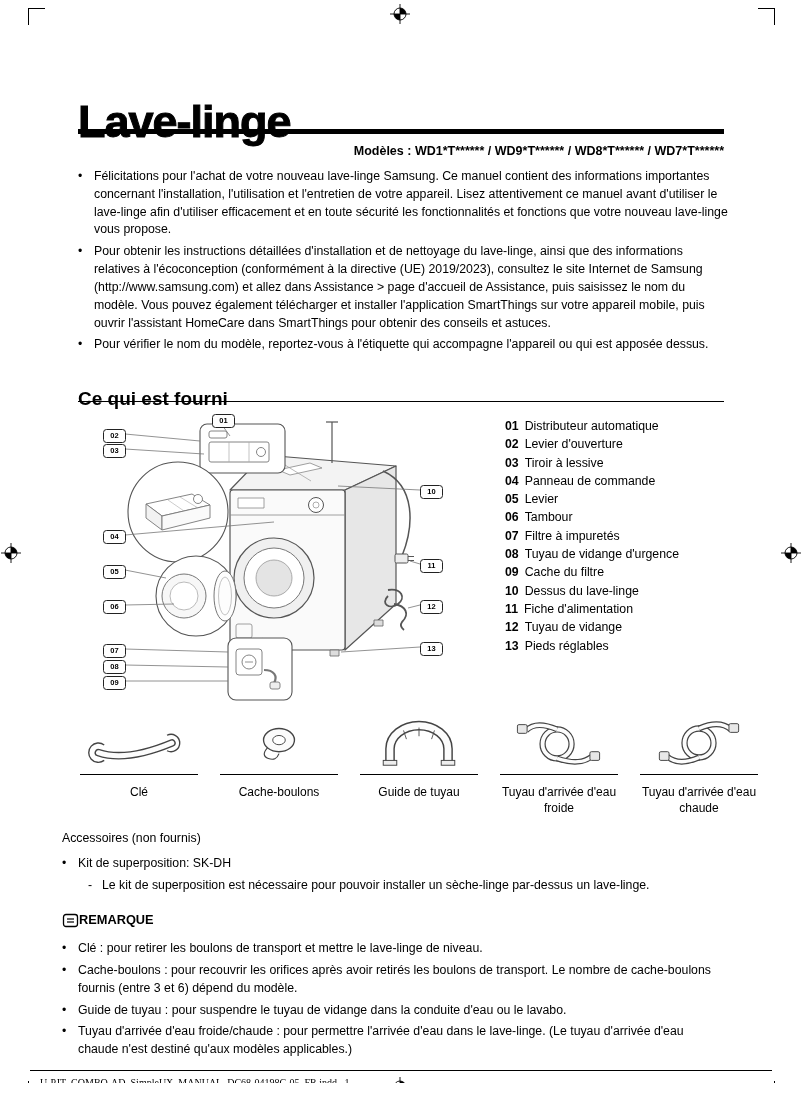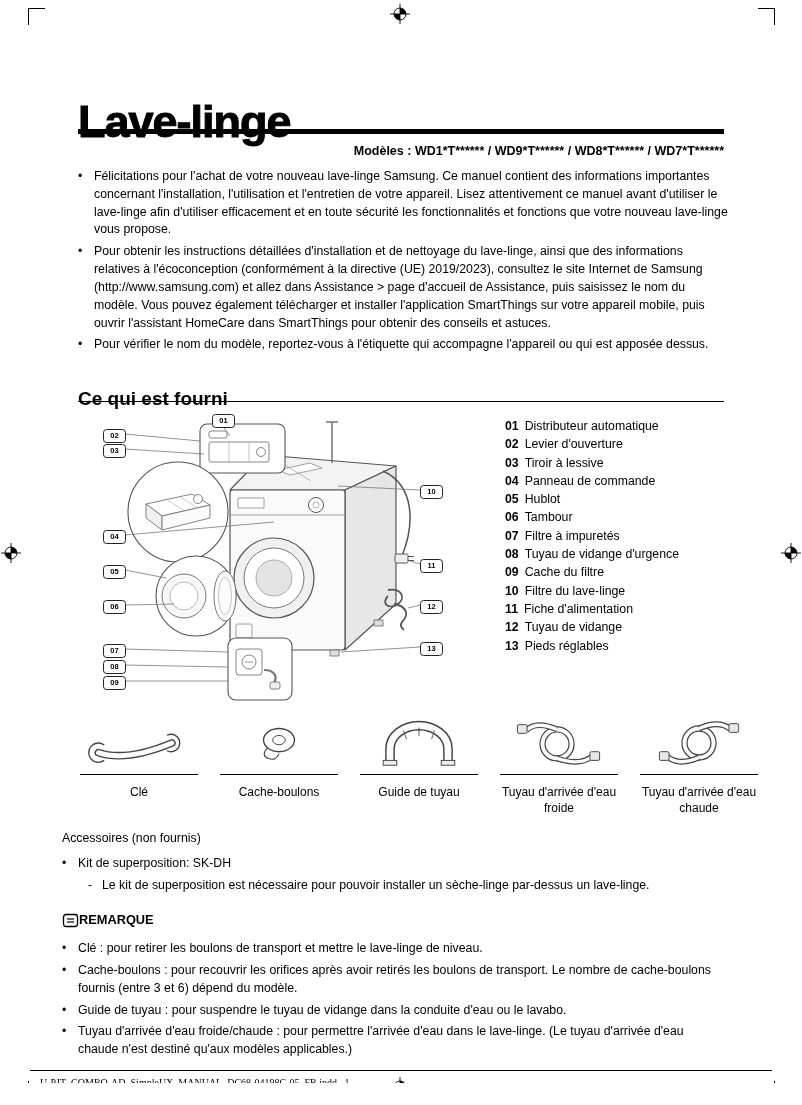--- a/index.html
+++ b/index.html
@@ -212,26 +212,26 @@
     <div class="badge" style="left:342px;top:151px">11</div>
     <div class="badge" style="left:342px;top:192px">12</div>
     <div class="badge" style="left:342px;top:234px">13</div>
   </div>
 
   <div class="legend">
     <div class="lrow"><span class="num">01</span><span>Distributeur automatique</span></div>
     <div class="lrow"><span class="num">02</span><span>Levier d'ouverture</span></div>
     <div class="lrow"><span class="num">03</span><span>Tiroir à lessive</span></div>
     <div class="lrow"><span class="num">04</span><span>Panneau de commande</span></div>
-    <div class="lrow"><span class="num">05</span><span>Hublot</span></div>
+    <div class="lrow"><span class="num">05</span><span>Levier</span></div>
     <div class="lrow"><span class="num">06</span><span>Tambour</span></div>
     <div class="lrow"><span class="num">07</span><span>Filtre à impuretés</span></div>
     <div class="lrow"><span class="num">08</span><span>Tuyau de vidange d'urgence</span></div>
     <div class="lrow"><span class="num">09</span><span>Cache du filtre</span></div>
-    <div class="lrow"><span class="num">10</span><span>Filtre du lave-linge</span></div>
+    <div class="lrow"><span class="num">10</span><span>Dessus du lave-linge</span></div>
     <div class="lrow"><span class="num">11</span><span>Fiche d'alimentation</span></div>
     <div class="lrow"><span class="num">12</span><span>Tuyau de vidange</span></div>
     <div class="lrow"><span class="num">13</span><span>Pieds réglables</span></div>
   </div>
 
   <div class="accessories">
     <div class="acc">
       <div class="acc-img">
         <svg width="118" height="58" viewBox="0 0 120 60">
           <path d="M18,40 C42,48 70,40 94,30" stroke="#444" stroke-width="8" fill="none" stroke-linecap="round"></path>

